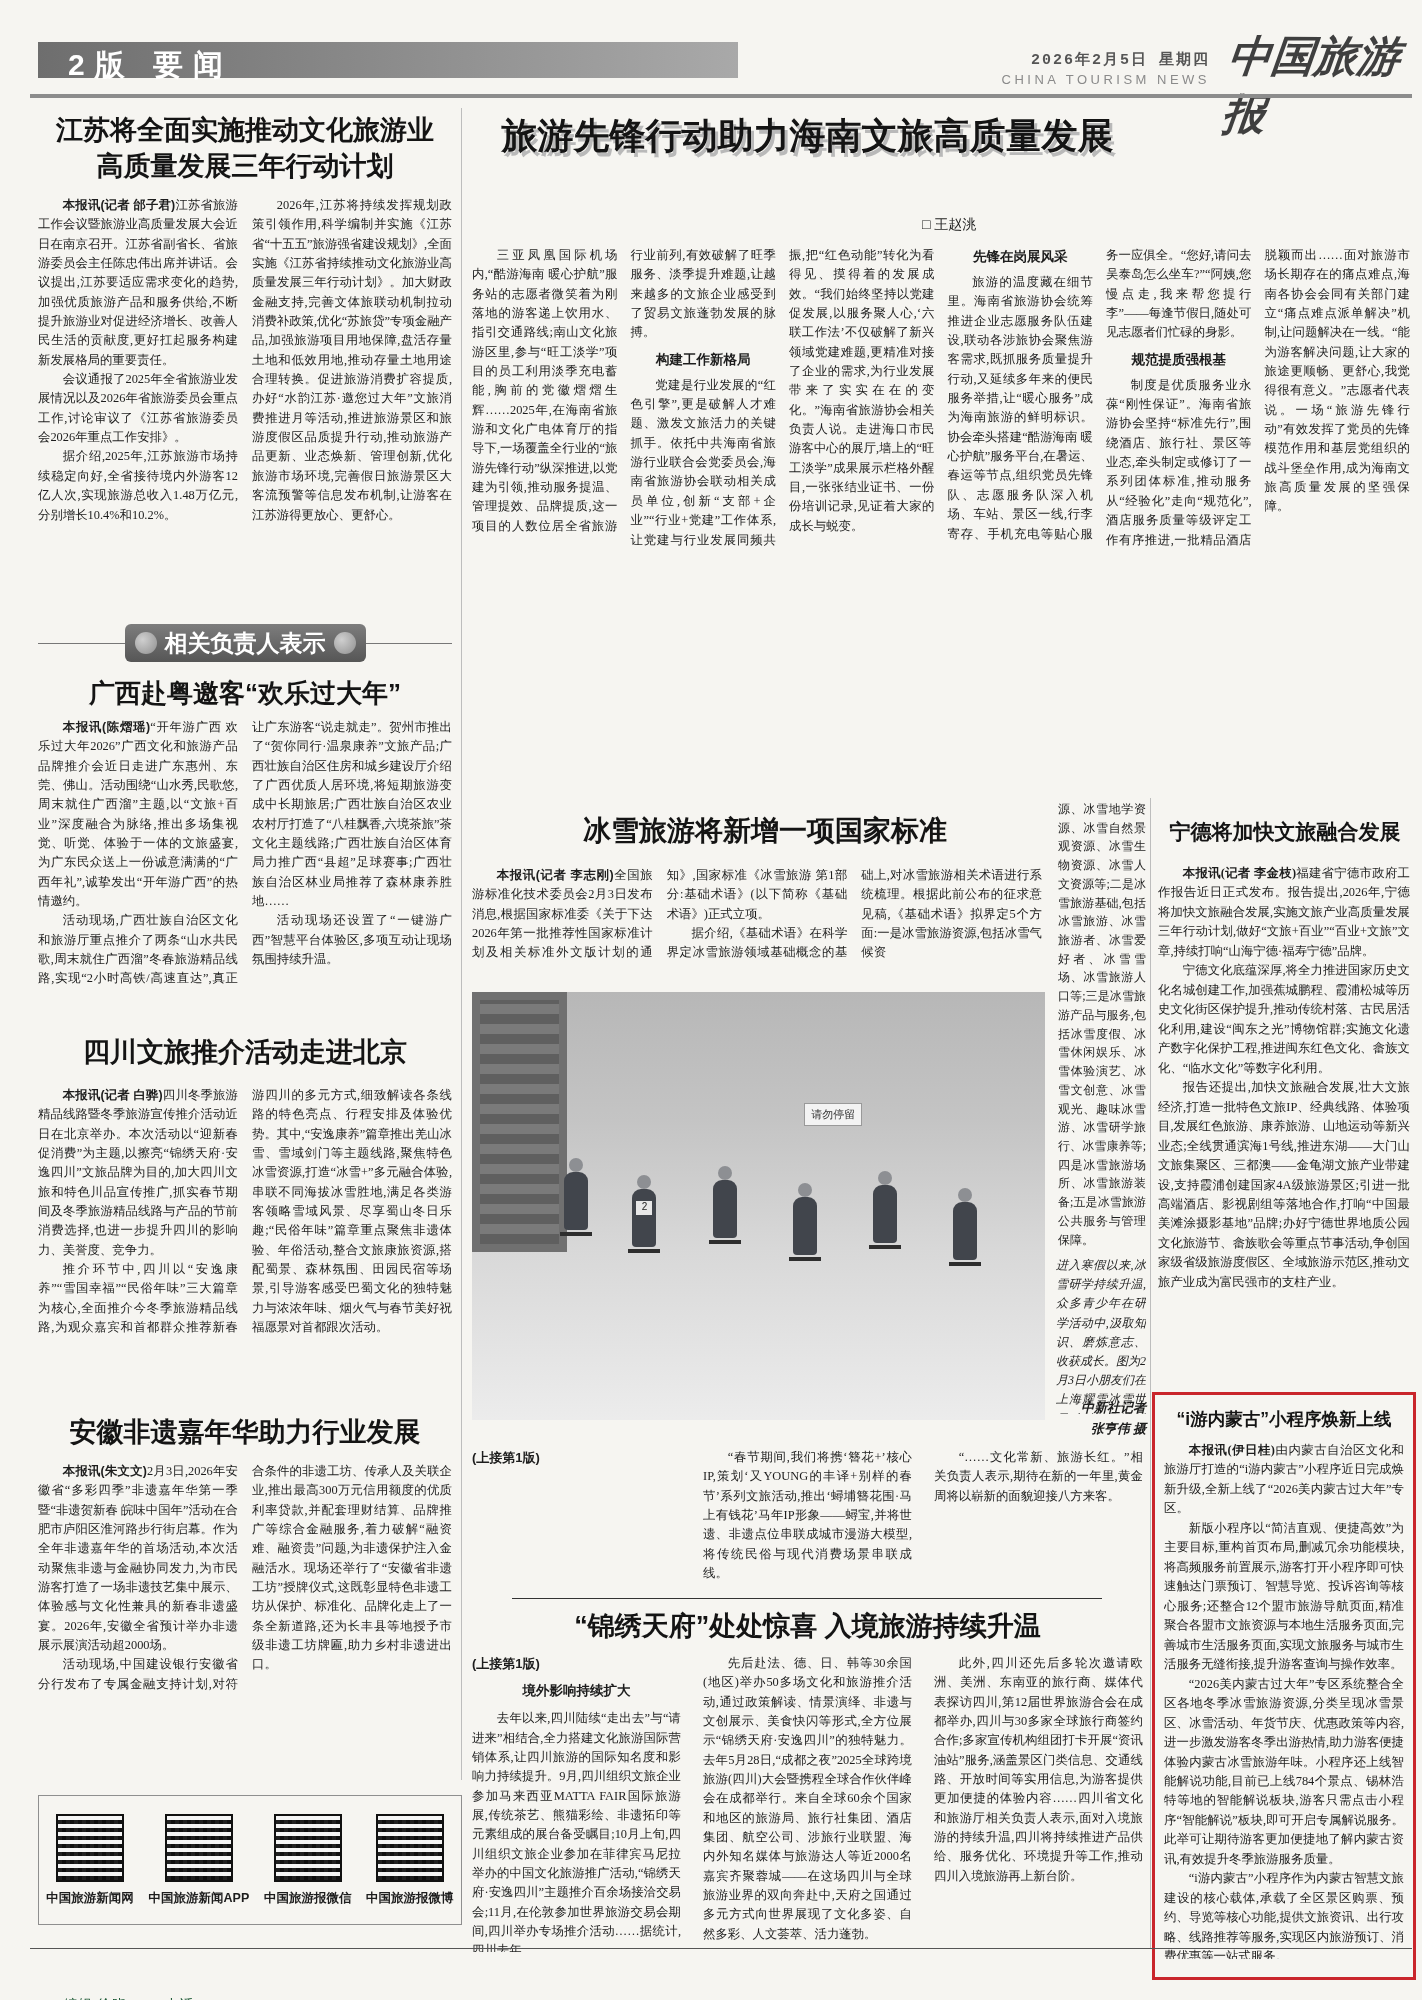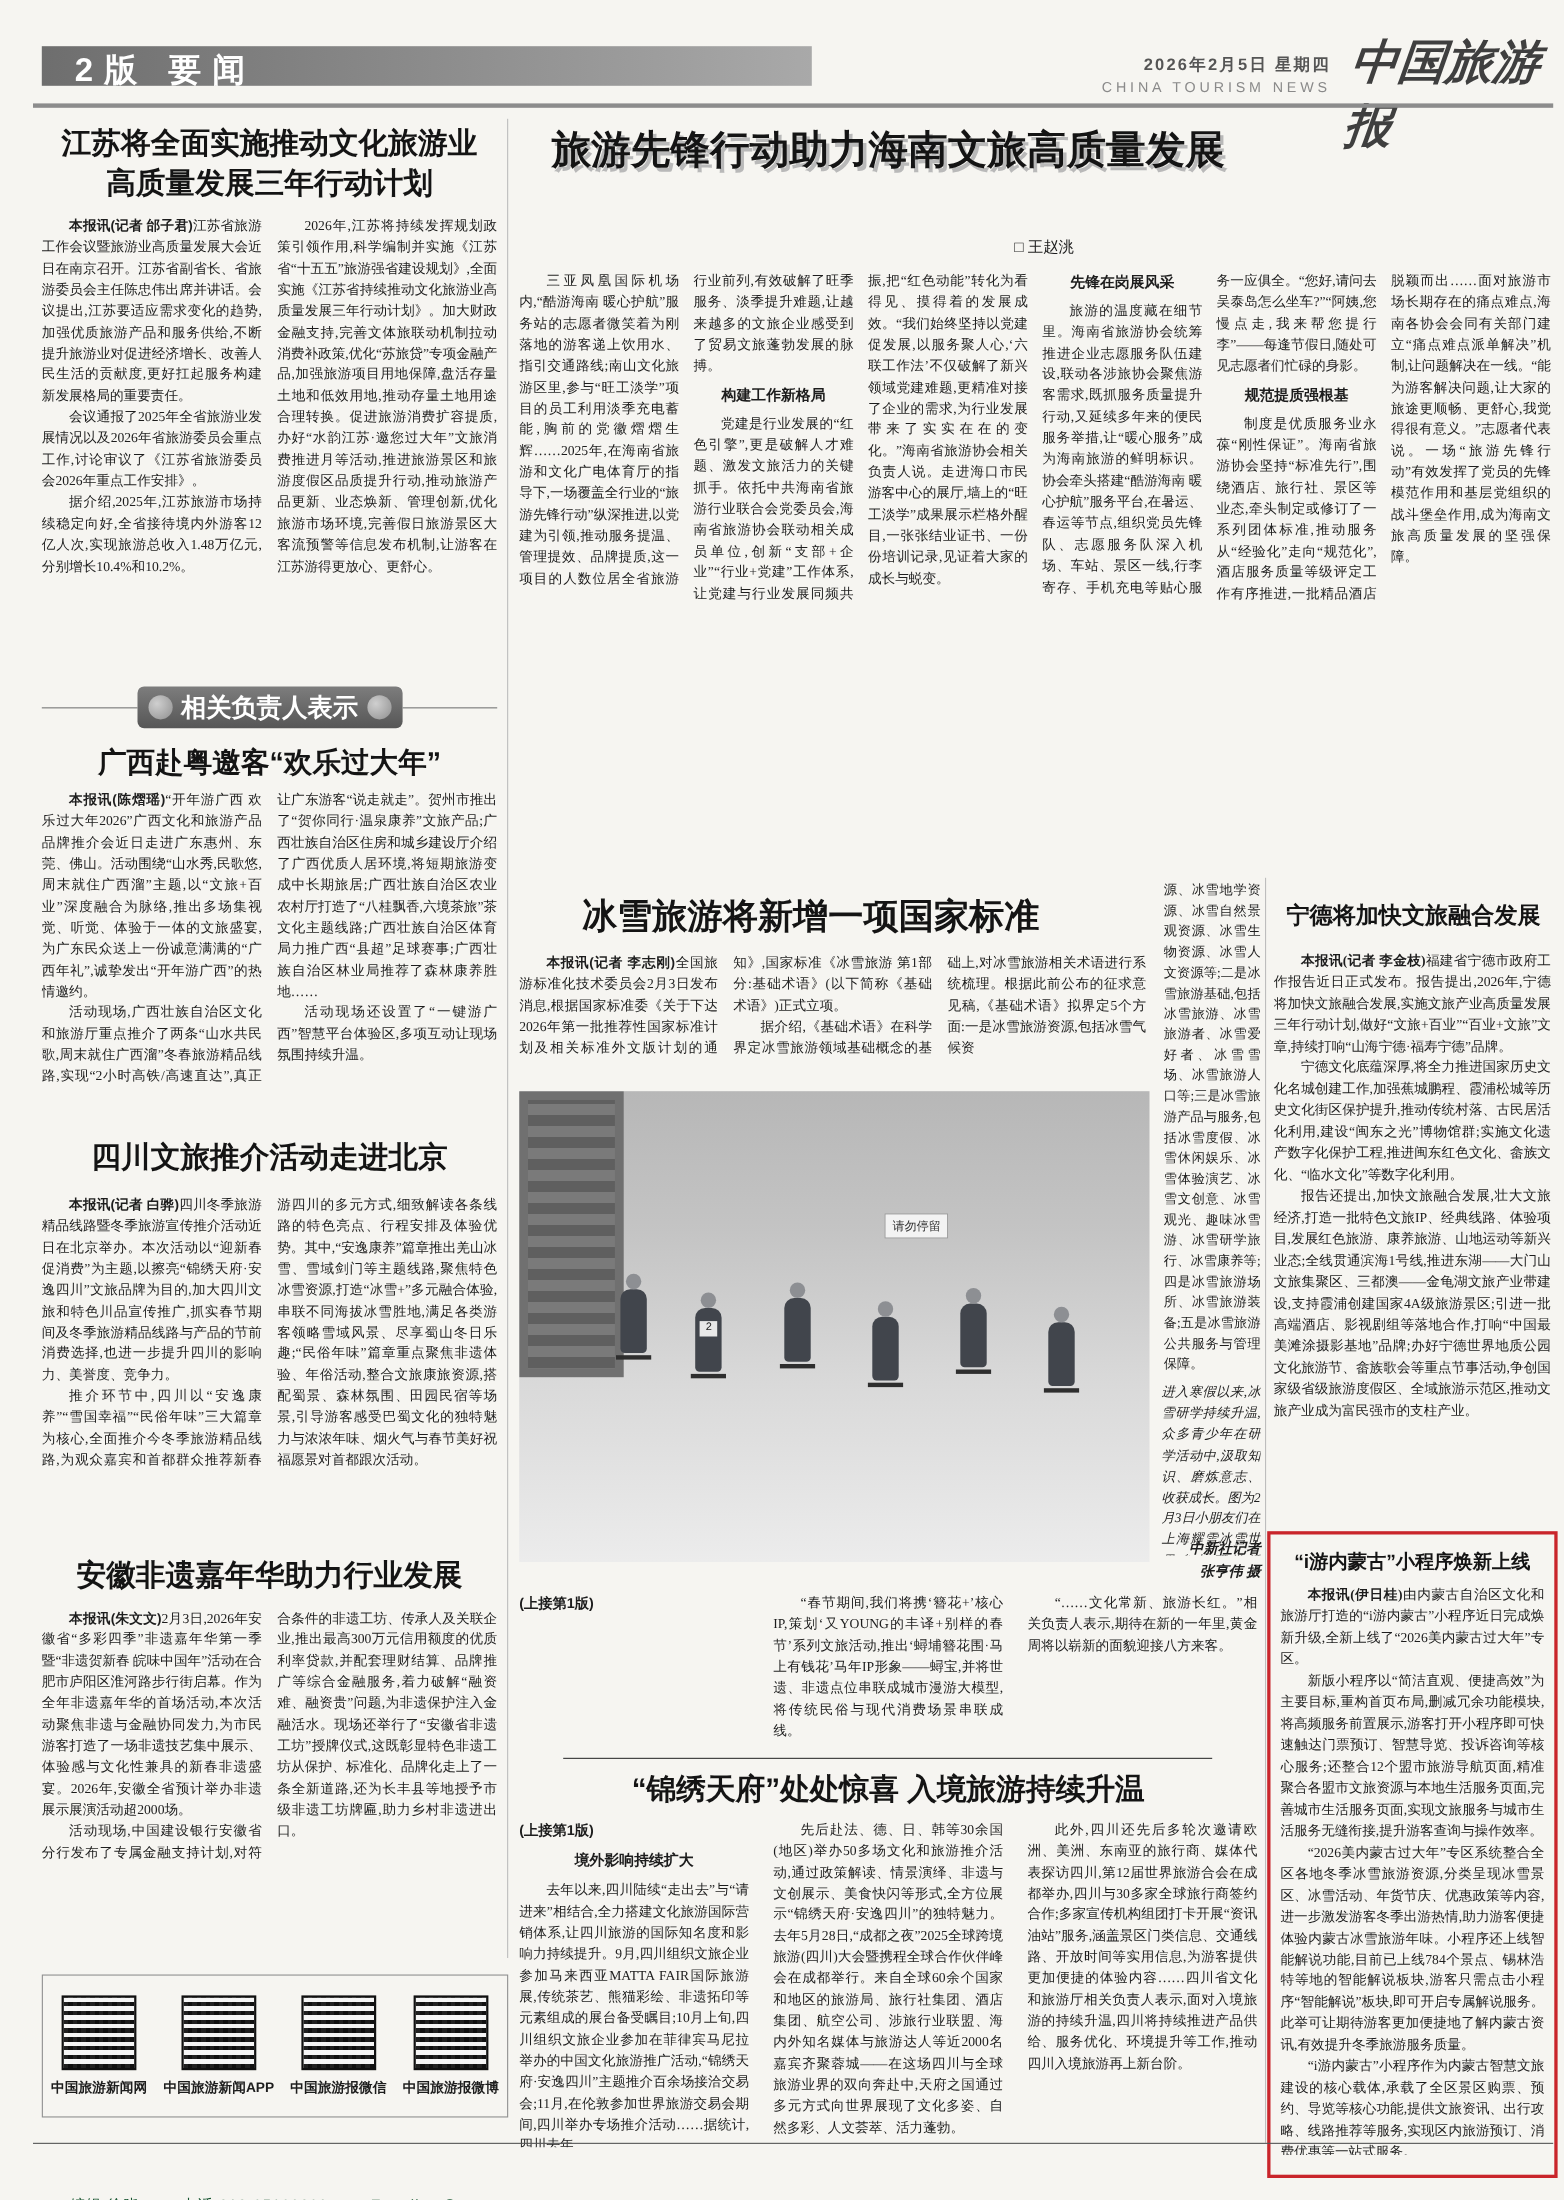--- a/index.html
+++ b/index.html
@@ -5,21 +5,21 @@
 <style>
   html,body{margin:0;padding:0;background:#f5f4f0;}
   .sheet{position:relative;width:1422px;height:2000px;background:#f6f5f1;overflow:hidden;
          font-family:"Liberation Serif","DejaVu Serif",serif;color:#1d1d1d;}
   .abs{position:absolute;}
   
   .tagbar{left:38px;top:42px;width:700px;height:36px;background:linear-gradient(90deg,#6e6e6e,#a9a9a9);
           color:#fff;font-family:Liberation Sans, sans-serif;font-weight:bold;
           font-size:30px;line-height:46px;padding-left:30px;letter-spacing:10px;box-sizing:border-box;}
   .dateblock{left:960px;top:50px;width:250px;text-align:right;font-family:"Liberation Sans",sans-serif;}
-  .dateline{font-size:15px;font-weight:bold;color:#555;letter-spacing:2px;}
+  .dateline{font-size:15px;font-weight:bold;color:#555;letter-spacing:2px;font-family:Liberation Mono, monospace;}
   .engline{font-size:13px;color:#8a8a8a;letter-spacing:3.5px;margin-top:3px;}
   .logo{left:1228px;top:28px;width:190px;height:64px;font-family:"DejaVu Serif",serif;
         font-style:italic;font-weight:bold;font-size:43px;color:#3f3f3f;transform:skewX(-6deg);}
   .hrule{left:30px;top:94px;width:1382px;height:4px;background:#8c8c8c;}
   .vline{position:absolute;width:1px;background:#bdbdbd;}
   
   .h-big{font-family:"Liberation Sans","DejaVu Sans",sans-serif;font-weight:bold;color:#141414;
          text-align:center;white-space:pre-line;}
   .h-shadow{text-shadow:3px 4px 0 #b9b9b9;}
   
@@ -157,21 +157,21 @@
   <div class="abs bodytxt cols6" style="left:472px;top:246px;width:938px;height:542px;">
     <p>三亚凤凰国际机场内,“酷游海南 暖心护航”服务站的志愿者微笑着为刚落地的游客递上饮用水、指引交通路线;南山文化旅游区里,参与“旺工淡学”项目的员工利用淡季充电蓄能,胸前的党徽熠熠生辉……2025年,在海南省旅游和文化广电体育厅的指导下,一场覆盖全行业的“旅游先锋行动”纵深推进,以党建为引领,推动服务提温、管理提效、品牌提质,这一项目的人数位居全省旅游行业前列,有效破解了旺季服务、淡季提升难题,让越来越多的文旅企业感受到了贸易文旅蓬勃发展的脉搏。</p>
     <h4 class="sub">构建工作新格局</h4>
     <p>党建是行业发展的“红色引擎”,更是破解人才难题、激发文旅活力的关键抓手。依托中共海南省旅游行业联合会党委员会,海南省旅游协会联动相关成员单位,创新“支部+企业”“行业+党建”工作体系,让党建与行业发展同频共振,把“红色动能”转化为看得见、摸得着的发展成效。“我们始终坚持以党建促发展,以服务聚人心,‘六联工作法’不仅破解了新兴领域党建难题,更精准对接了企业的需求,为行业发展带来了实实在在的变化。”海南省旅游协会相关负责人说。走进海口市民游客中心的展厅,墙上的“旺工淡学”成果展示栏格外醒目,一张张结业证书、一份份培训记录,见证着大家的成长与蜕变。</p>
     <h4 class="sub">先锋在岗展风采</h4>
     <p>旅游的温度藏在细节里。海南省旅游协会统筹推进企业志愿服务队伍建设,联动各涉旅协会聚焦游客需求,既抓服务质量提升行动,又延续多年来的便民服务举措,让“暖心服务”成为海南旅游的鲜明标识。协会牵头搭建“酷游海南 暖心护航”服务平台,在暑运、春运等节点,组织党员先锋队、志愿服务队深入机场、车站、景区一线,行李寄存、手机充电等贴心服务一应俱全。“您好,请问去吴泰岛怎么坐车?”“阿姨,您慢点走,我来帮您提行李”——每逢节假日,随处可见志愿者们忙碌的身影。</p>
     <h4 class="sub">规范提质强根基</h4>
     <p>制度是优质服务业永葆“刚性保证”。海南省旅游协会坚持“标准先行”,围绕酒店、旅行社、景区等业态,牵头制定或修订了一系列团体标准,推动服务从“经验化”走向“规范化”,酒店服务质量等级评定工作有序推进,一批精品酒店脱颖而出……面对旅游市场长期存在的痛点难点,海南各协会会同有关部门建立“痛点难点派单解决”机制,让问题解决在一线。“能为游客解决问题,让大家的旅途更顺畅、更舒心,我觉得很有意义。”志愿者代表说。一场“旅游先锋行动”有效发挥了党员的先锋模范作用和基层党组织的战斗堡垒作用,成为海南文旅高质量发展的坚强保障。</p>
   </div>
 
-  <div class="abs h-big" style="left:452px;top:812px;width:570px;font-size:32px;">冰雪旅游将新增一项国家标准</div>
+  <div class="abs h-big" style="left:480px;top:812px;width:570px;font-size:28px;">冰雪旅游将新增一项国家标准</div>
   <div class="abs bodytxt cols3" style="left:472px;top:866px;width:570px;height:120px;">
     <p><b class="tag">本报讯(记者 李志刚)</b><span>全国旅游标准化技术委员会2月3日发布消息,根据国家标准委《关于下达2026年第一批推荐性国家标准计划及相关标准外文版计划的通知》,国家标准《冰雪旅游 第1部分:基础术语》(以下简称《基础术语》)正式立项。</span></p>
     <p>据介绍,《基础术语》在科学界定冰雪旅游领域基础概念的基础上,对冰雪旅游相关术语进行系统梳理。根据此前公布的征求意见稿,《基础术语》拟界定5个方面:一是冰雪旅游资源,包括冰雪气候资</p>
   </div>
   <div class="abs bodytxt" style="left:1058px;top:800px;width:88px;height:452px;font-size:12px;">源、冰雪地学资源、冰雪自然景观资源、冰雪生物资源、冰雪人文资源等;二是冰雪旅游基础,包括冰雪旅游、冰雪旅游者、冰雪爱好者、冰雪雪场、冰雪旅游人口等;三是冰雪旅游产品与服务,包括冰雪度假、冰雪休闲娱乐、冰雪体验演艺、冰雪文创意、冰雪观光、趣味冰雪游、冰雪研学旅行、冰雪康养等;四是冰雪旅游场所、冰雪旅游装备;五是冰雪旅游公共服务与管理保障。</div>
 
   <div class="abs photo">
     <div class="bldg"></div>
     <div class="signbox">请勿停留</div>
     <div class="sk" style="left:16%;top:42%;"></div>

